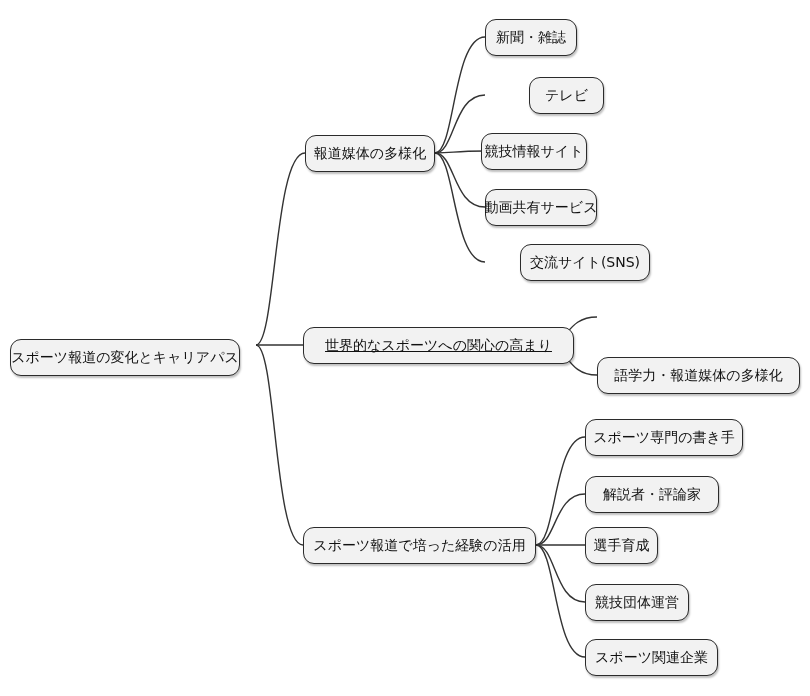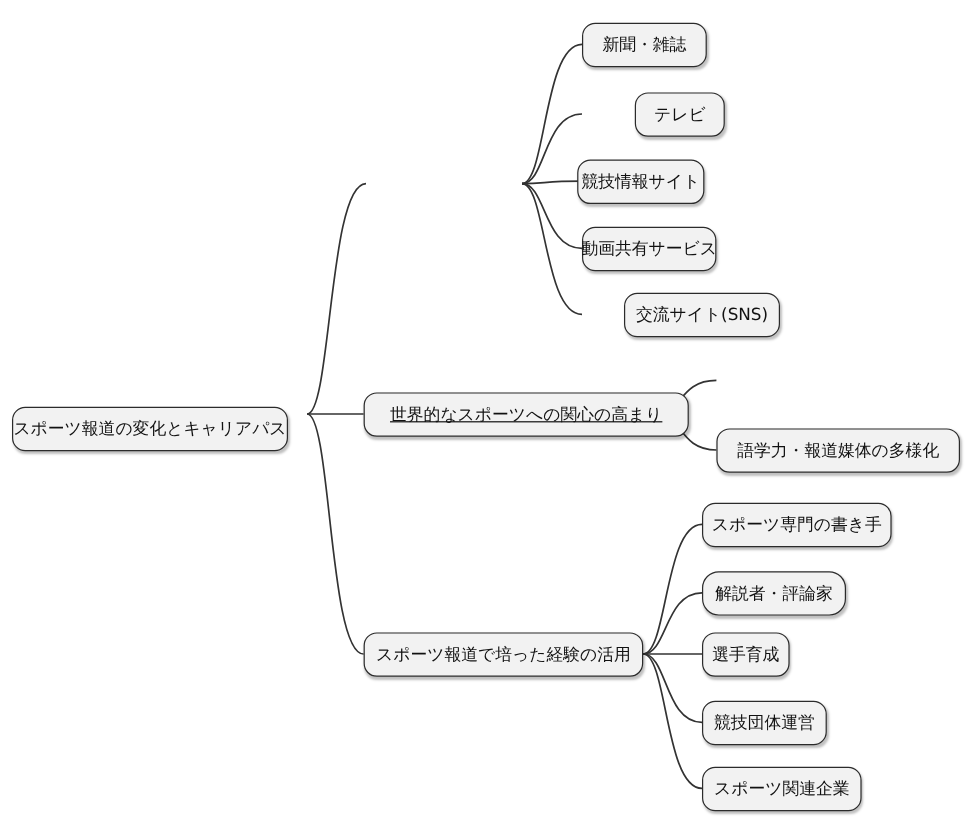--- a/index.html
+++ b/index.html
@@ -65,29 +65,30 @@
 
     <path d="M 536,545 C 556,545 554,437 585,437"></path>
     <path d="M 536,545 C 556,545 554,494 585,494"></path>
     <path d="M 536,545 C 556,545 554,545 585,545"></path>
     <path d="M 536,545 C 556,545 554,602 585,602"></path>
     <path d="M 536,545 C 556,545 554,657 585,657"></path>
   </svg>
 
   <div class="node" style="left:10px; top:339px; width:230px;">スポーツ報道の変化とキャリアパス</div>
 
-  <div class="node" style="left:485px; top:19px; width:104px;">新聞・雑誌</div>
+  <div class="node" style="left:305px; top:135px; width:130px;">報道媒体の多様化</div>
+  <div class="node" style="left:485px; top:19px; width:92px;">新聞・雑誌</div>
   <div class="node" style="left:485px; top:77px; width:75px;margin-left:44px;">テレビ</div>
   <div class="node" style="left:481px; top:133px; width:106px;">競技情報サイト</div>
   <div class="node" style="left:485px; top:189px; width:112px;">動画共有サービス</div>
   <div class="node" style="left:485px; top:244px; width:130px;margin-left:35px;">交流サイト(SNS)</div>
 
   <div class="node" style="left:303px; top:327px; width:271px;text-decoration:underline;">世界的なスポーツへの関心の高まり</div>
   <div class="node" style="left:597px; top:357px; width:203px;">語学力・報道媒体の多様化</div>
 
   <div class="node" style="left:303px; top:527px; width:233px;">スポーツ報道で培った経験の活用</div>
   <div class="node" style="left:585px; top:419px; width:158px;">スポーツ専門の書き手</div>
-  <div class="node" style="left:585px; top:476px; width:120px;border-radius:14px;">解説者・評論家</div>
+  <div class="node" style="left:585px; top:476px; width:134px;">解説者・評論家</div>
   <div class="node" style="left:585px; top:527px; width:73px;">選手育成</div>
   <div class="node" style="left:585px; top:584px; width:104px;">競技団体運営</div>
   <div class="node" style="left:585px; top:639px; width:133px;">スポーツ関連企業</div>
 
 </div>
 
 </body></html>

